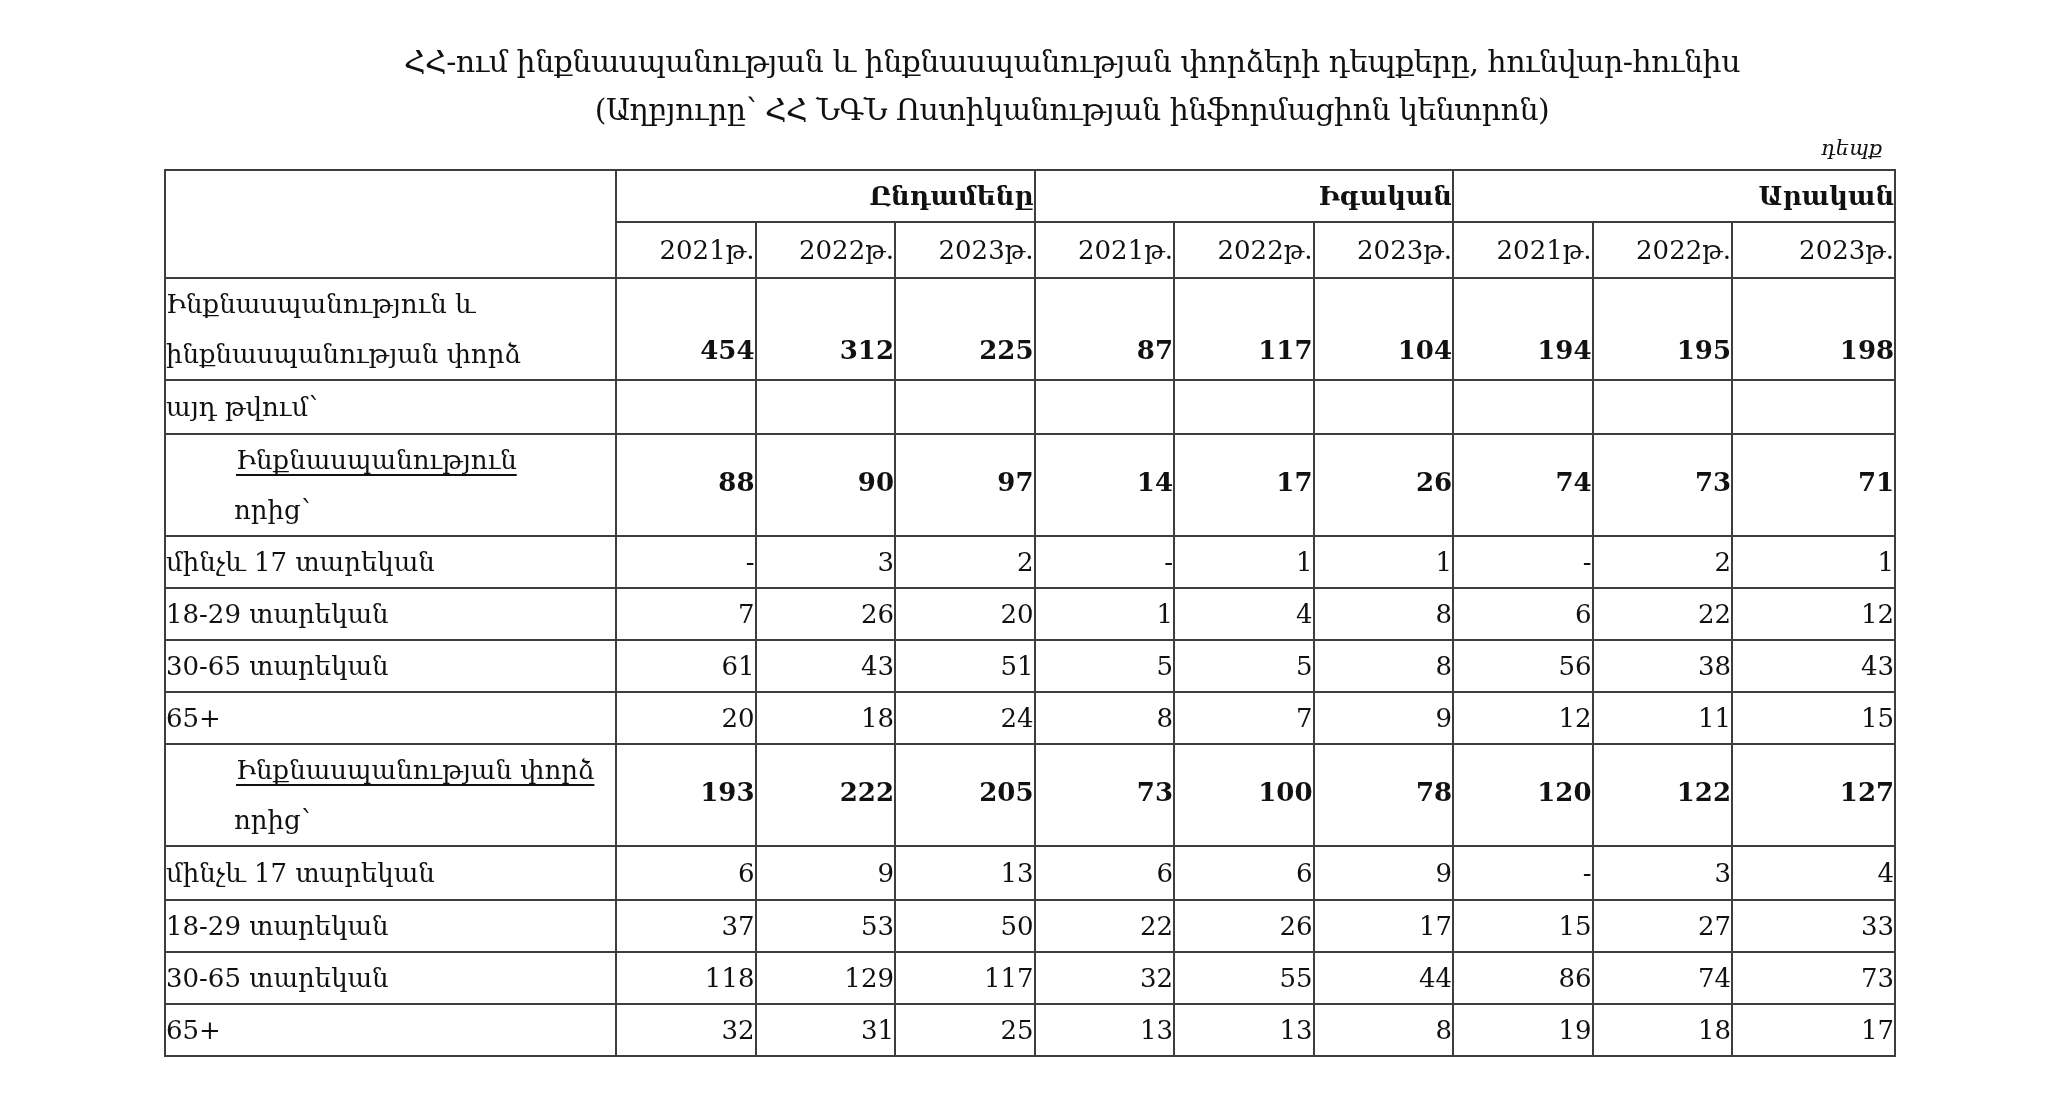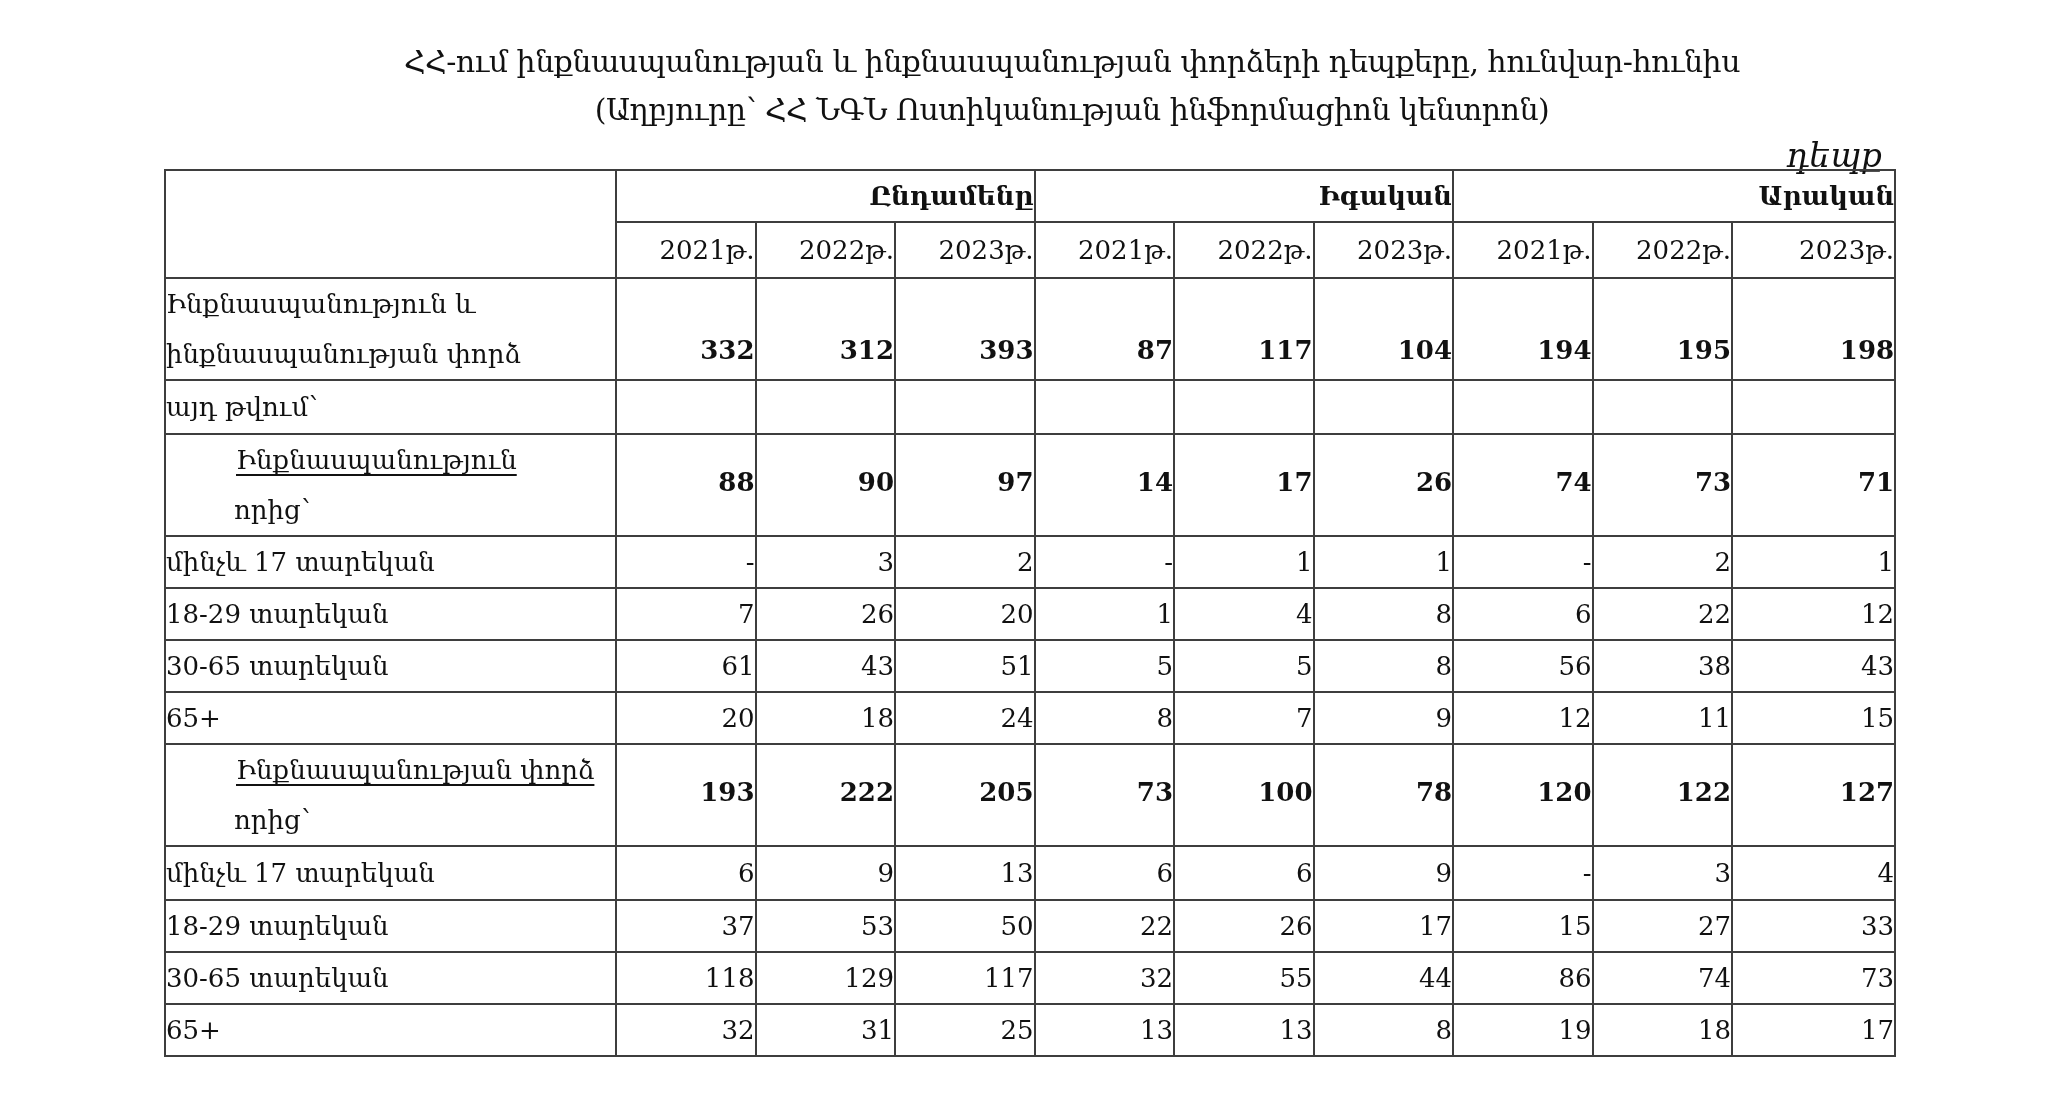--- a/index.html
+++ b/index.html
@@ -23,21 +23,21 @@
       font-size: 30px;
       letter-spacing: -0.5px;
       white-space: nowrap;
     }
     .title.l1 { top: 44px; }
     .title.l2 { top: 92px; }
     .unit {
       position: absolute;
       right: 166px;
       top: 136px;
-      font-size: 33px;
+      font-size: 21px;
       font-style: italic;
     }
     table.data {
       position: absolute;
       left: 164px;
       top: 169px;
       border-collapse: collapse;
       table-layout: fixed;
       width: 1730px;
     }
@@ -138,23 +138,23 @@
       <th class="year">2023թ.</th>
     </tr>
   </thead>
   <tbody>
 
     <tr class="h101">
       <td class="label ind-0">
         <span class="line">Ինքնասպանություն և</span>
         <span class="line">ինքնասպանության փորձ</span>
       </td>
-      <td class="num bold bottom">332</td>
+      <td class="num bold bottom">454</td>
       <td class="num bold bottom">312</td>
-      <td class="num bold bottom">393</td>
+      <td class="num bold bottom">225</td>
       <td class="num bold bottom">87</td>
       <td class="num bold bottom">117</td>
       <td class="num bold bottom">104</td>
       <td class="num bold bottom">194</td>
       <td class="num bold bottom">195</td>
       <td class="num bold bottom">198</td>
     </tr>
 
     <tr class="h54">
       <td class="label ind-sub">այդ թվում՝</td>

